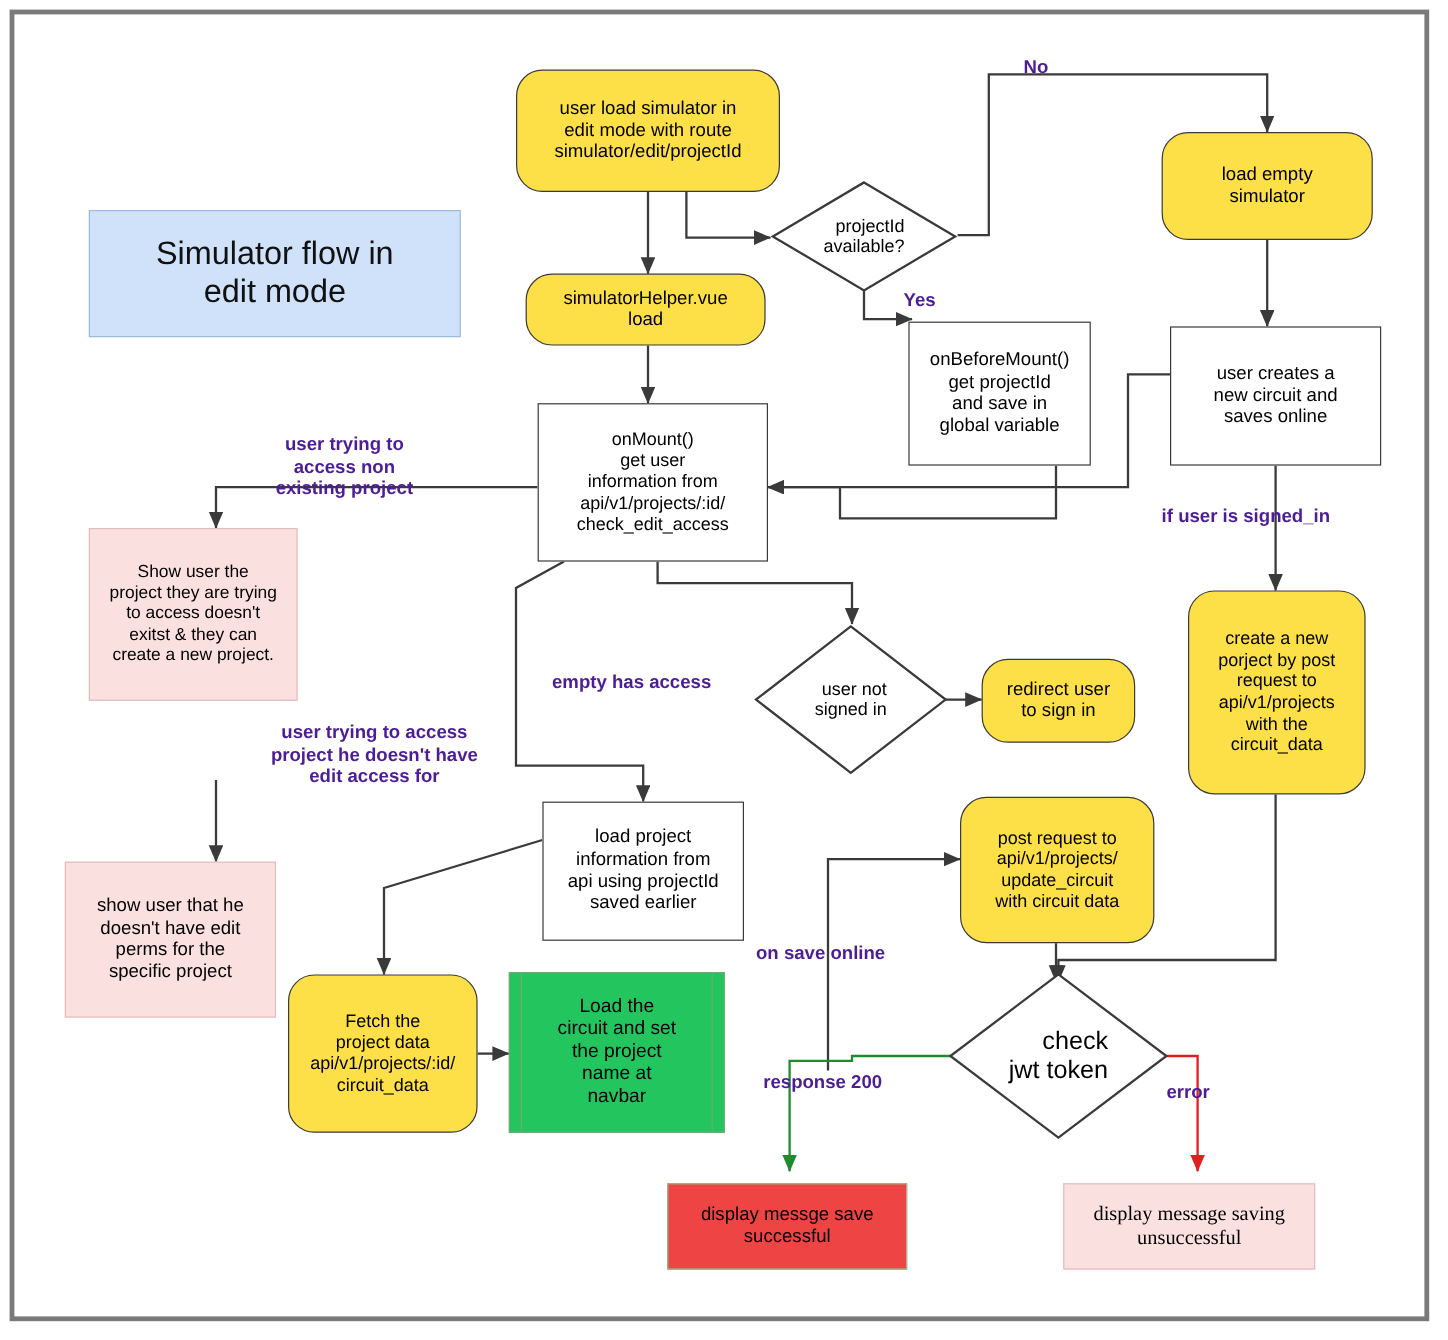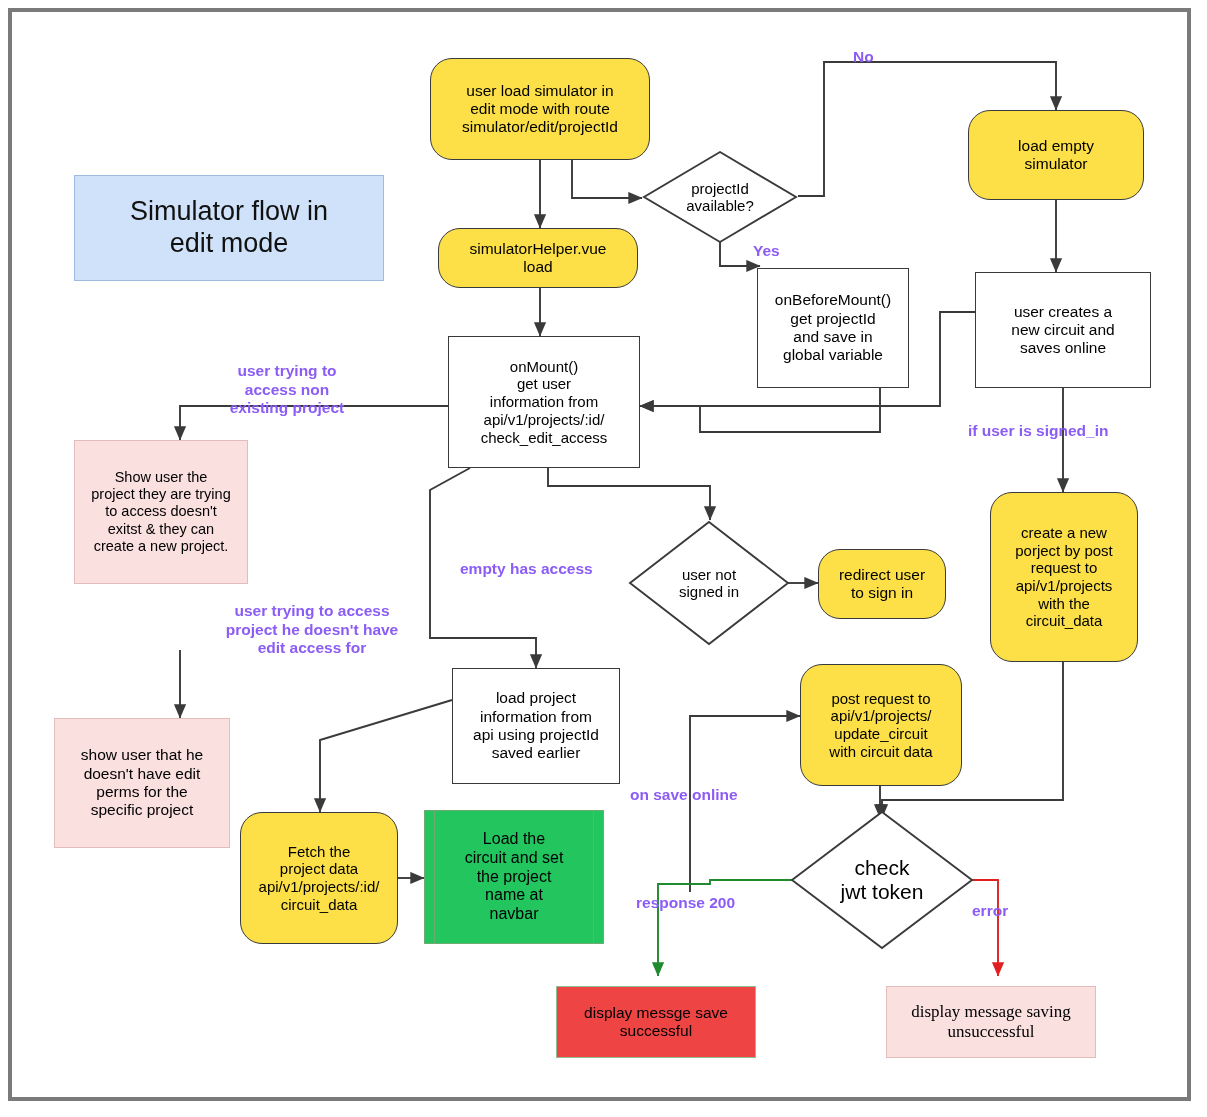--- a/index.html
+++ b/index.html
@@ -96,31 +96,31 @@
     left: 0; top: 0;
     width: 100%; height: 100%;
   }
   .diamond-label {
     position: absolute;
     left: 0; top: 0;
     width: 100%; height: 100%;
     display: flex;
     align-items: center;
     justify-content: center;
-    text-align: center;
+    text-align: right;
     font-size: 15px;
     color: #000;
     white-space: pre-line;
     line-height: 1.15;
   }
   .edge-label {
     position: absolute;
     font-size: 15.5px;
     font-weight: bold;
-    color: #8b5cf6;
+    color: #4c1d95;
     white-space: pre-line;
     text-align: center;
     line-height: 1.2;
   }
 </style>
 </head>
 <body>
 
 <div id="canvas">
   <div class="frame"></div>

